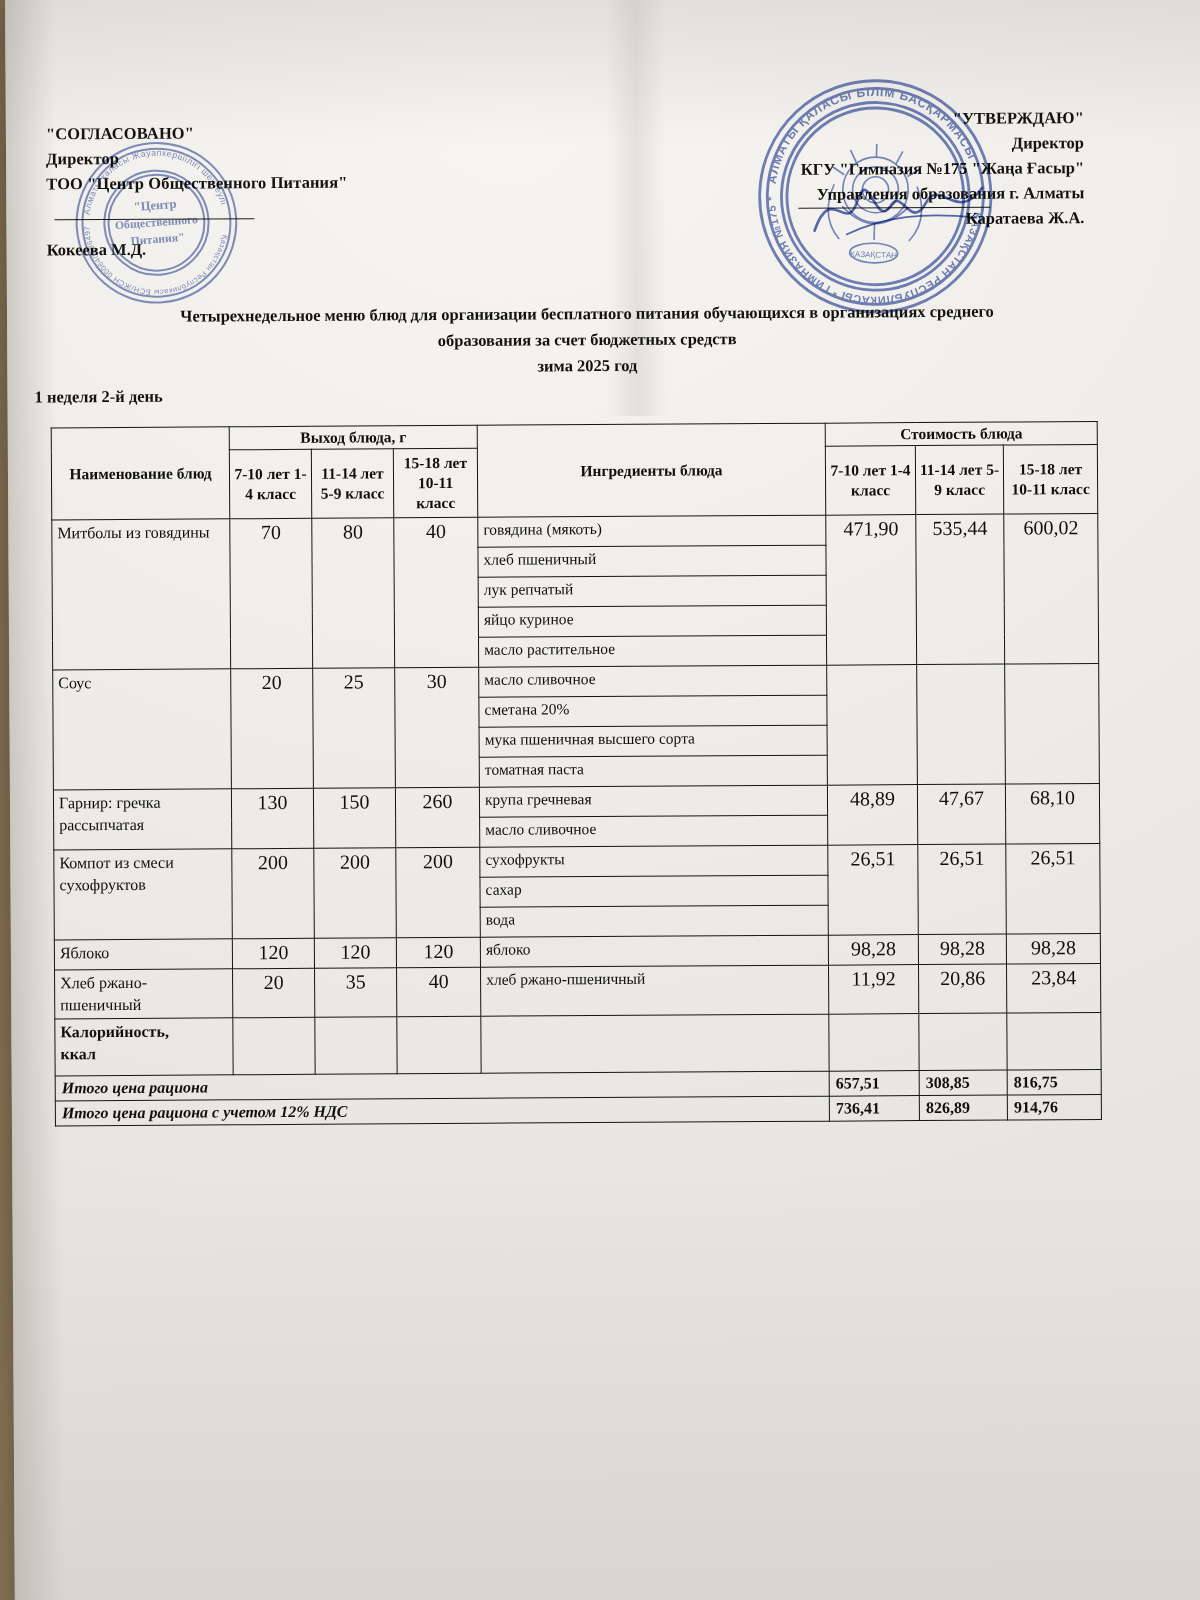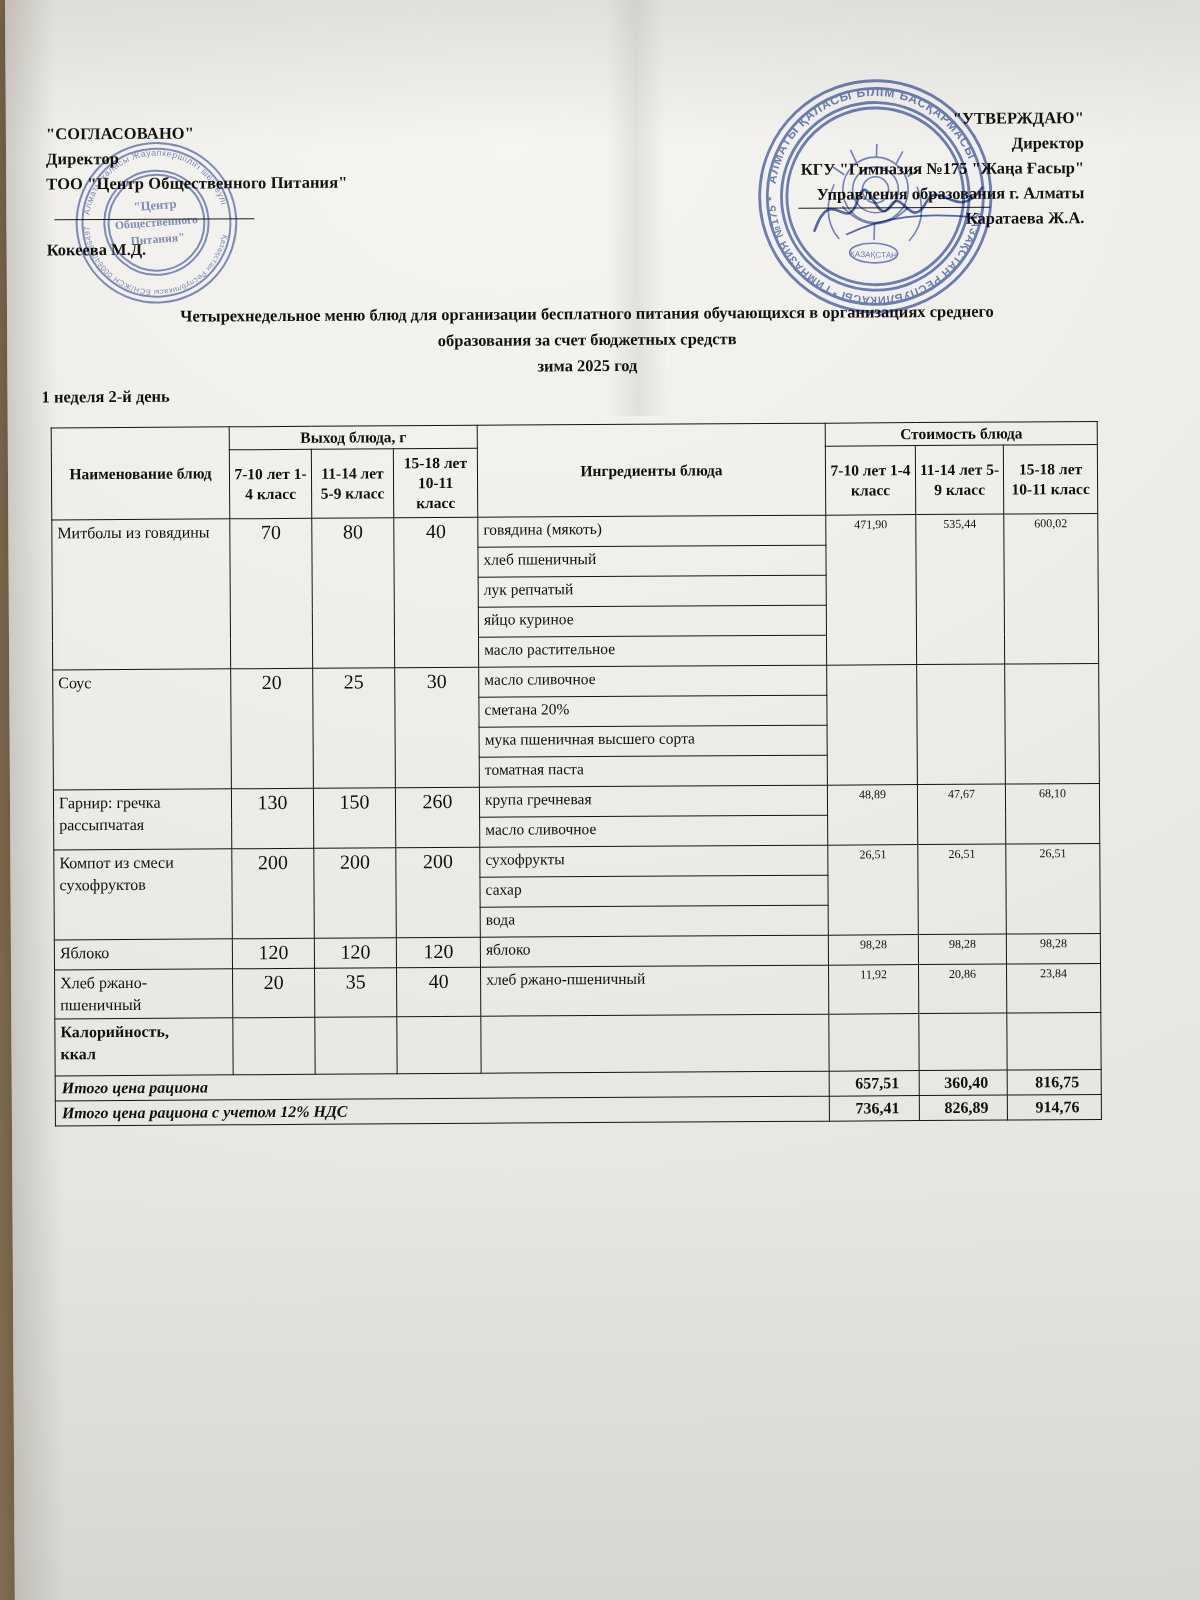--- a/index.html
+++ b/index.html
@@ -153,21 +153,21 @@
     font-size: 16.5px;
     font-weight: bold;
     line-height: 26px;
   }
   .doc-title .l1 { display: block; }
   .doc-title .l2 { display: block; }
   .doc-title .l3 { display: block; }
 
   .week-day {
     position: absolute;
-    left: 34px;
+    left: 27px;
     top: 388px;
     font-size: 16.5px;
     font-weight: bold;
   }
 
   
   #menu-table-wrap {
     position: absolute;
     left: 43px;
     top: 428px;
@@ -194,33 +194,33 @@
     line-height: 20px;
     padding: 4px 3px;
   }
   td.c { text-align: center; vertical-align: middle; }
   td.name { font-size: 16px; line-height: 22px; padding-top: 4px; }
   td.ing  { font-size: 15.5px; line-height: 20px; padding: 2px 6px; height: 25px; }
   td.price {
     text-align: center;
     vertical-align: top;
     padding-top: 4px;
-    font-size: 12px;
+    font-size: 20px;
     margin-left: 34px;
   }
   td.gram { font-size: 20px; }
 
   tr.total td {
     font-style: italic;
     font-weight: bold;
     font-size: 16px;
     padding: 3px 6px;
   }
   tr.total td.val {
-    text-align: center;
+    text-align: left;
     font-style: normal;
     padding-right: 0;
   }
   td.kcal {
     font-weight: bold;
     font-size: 16px;
     line-height: 22px;
   }
   
   col.c-name  { width: 178px; }
@@ -458,21 +458,21 @@
                 <td class="c"></td>
                 <td class="c"></td>
                 <td class="ing"></td>
                 <td class="price"></td>
                 <td class="price"></td>
                 <td class="price"></td>
               </tr>
               <tr class="total">
                 <td colspan="5">Итого цена рациона</td>
                 <td class="val">657,51</td>
-                <td class="val">360,40</td>
+                <td class="val">308,85</td>
                 <td class="val">816,75</td>
               </tr>
               <tr class="total">
                 <td colspan="5">Итого цена рациона с учетом 12% НДС</td>
                 <td class="val">736,41</td>
                 <td class="val">826,89</td>
                 <td class="val">914,76</td>
               </tr>
             </tbody>
         </table>

